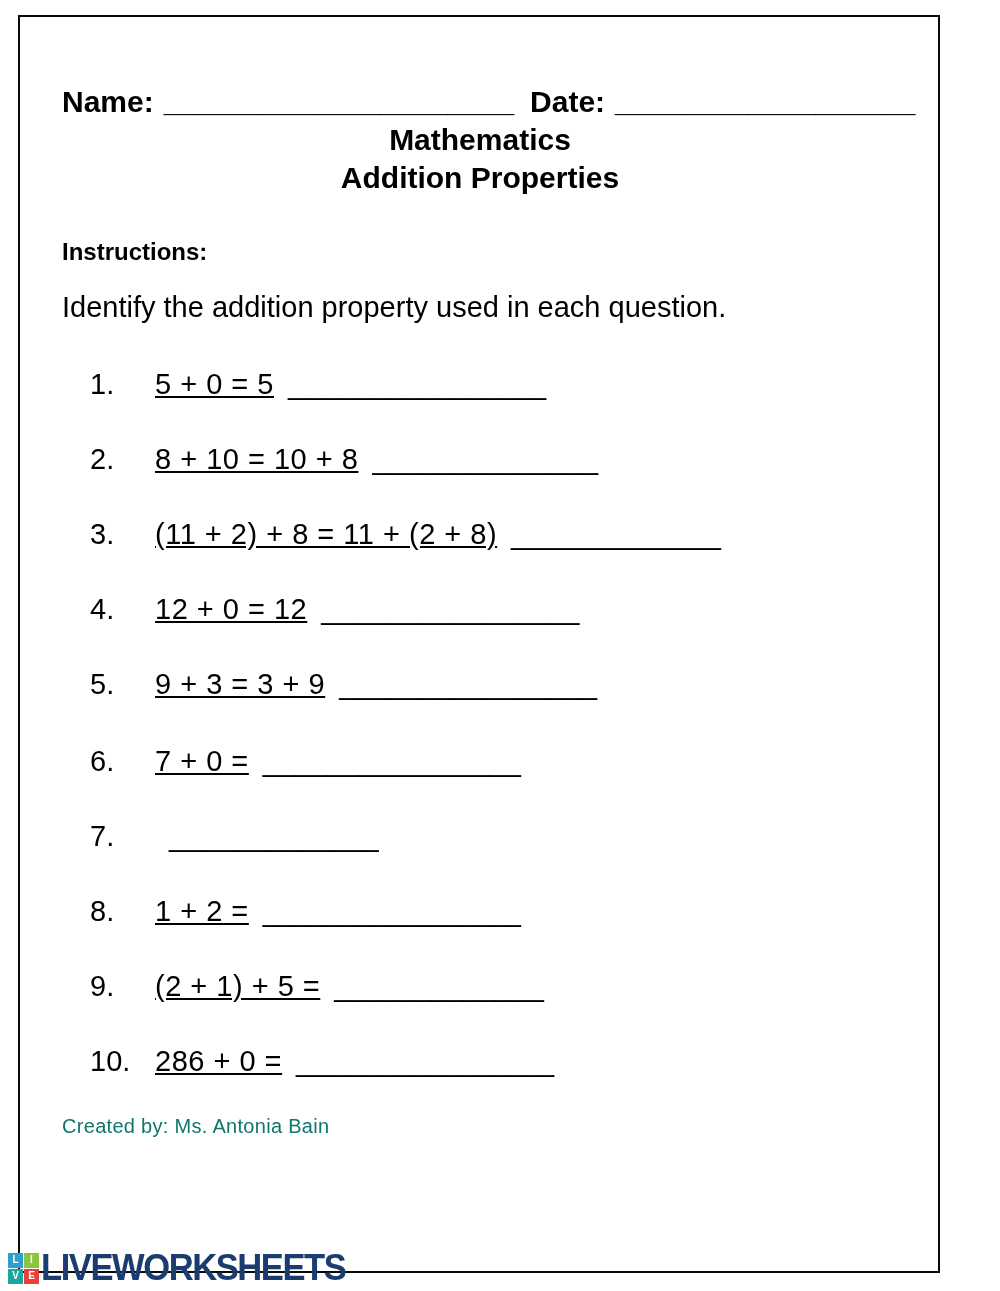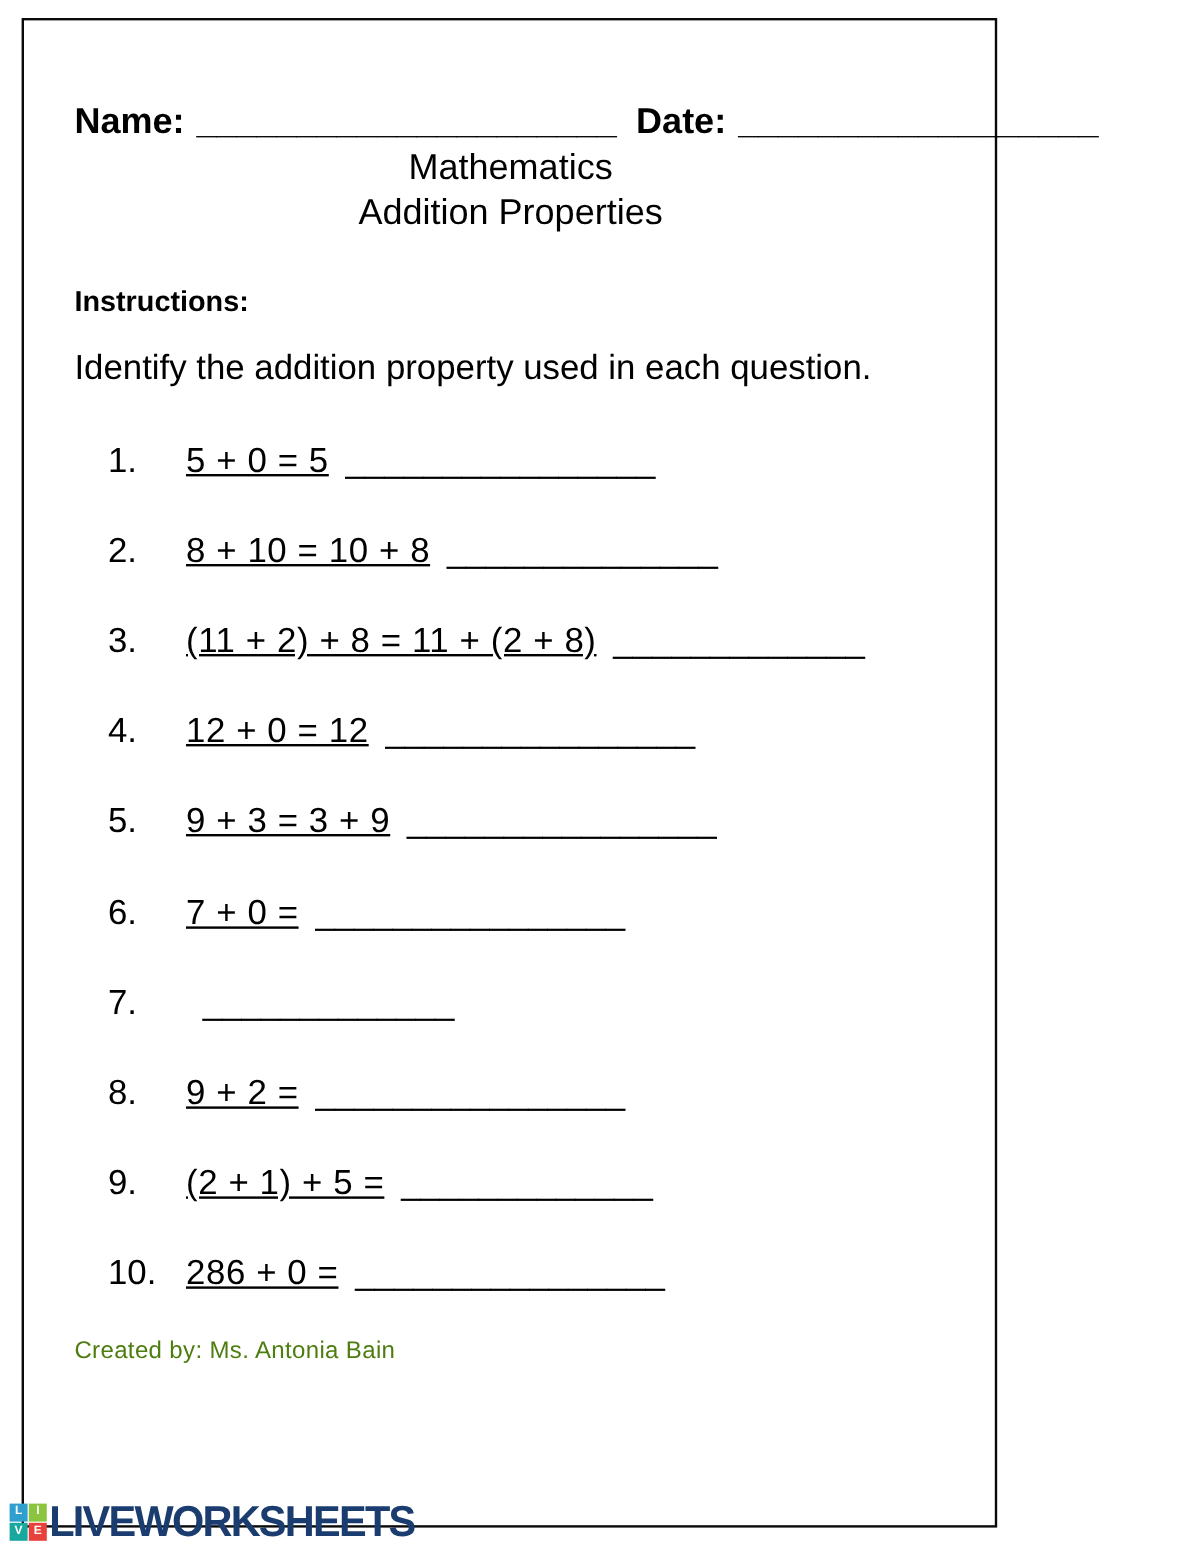--- a/index.html
+++ b/index.html
@@ -7,21 +7,21 @@
     width: 1000px; height: 1291px;
     background: #ffffff;
     font-family: "Liberation Sans", "DejaVu Sans", sans-serif;
     color: #000;
     overflow: hidden;
     position: relative;
   }
   .sheet {
     position: absolute;
     left: 18px; top: 15px;
-    width: 813px; height: 1258px;
+    width: 922px; height: 1258px;
     border: 2px solid #0a0a0a;
     background: #ffffff;
     padding: 0 40px 0 42px;
   }
   
   .name-date-row {
     margin-top: 69px;
     font-size: 30px;
     font-weight: bold;
     line-height: 32px;
@@ -29,21 +29,21 @@
   }
   .name-date-row .blank-head {
     font-weight: bold;
     letter-spacing: 0px;
   }
   .gap-sm { display: inline-block; width: 10px; }
   .gap-md { display: inline-block; width: 16px; }
   .center-title {
     text-align: center;
     font-size: 30px;
-    font-weight: normal;
+    font-weight: bold;
     line-height: 32px;
     margin-top: 6px;
   }
   
   .instructions-heading {
     margin-top: 42px;
     font-size: 24px;
     font-weight: bold;
     line-height: 32px;
   }
@@ -76,21 +76,21 @@
   .section-intro {
     margin-top: 45px;
     font-size: 29px;
     line-height: 34px;
     max-width: 880px;
   }
   
   .created-by {
     margin-top: 38px;
     font-size: 20px;
-    color: #4d7c0f;
+    color: #0f766e;
     letter-spacing: 0.3px;
   }
   
   .lw-logo {
     position: absolute;
     left: 8px; top: 1251px;
     display: flex;
     align-items: center;
     z-index: 5;
   }
@@ -169,21 +169,21 @@
       <span class="qnum">6.</span>
         <span class="qexpr">7 + 0 =</span>
         <span class="qblank">________________</span>
     </div>
     <div class="qrow">
       <span class="qnum">7.</span>
         <span class="qblank">_____________</span>
     </div>
     <div class="qrow">
       <span class="qnum">8.</span>
-        <span class="qexpr">9 + 2 =</span>
+        <span class="qexpr">1 + 2 =</span>
         <span class="qblank">________________</span>
     </div>
     <div class="qrow">
       <span class="qnum">9.</span>
         <span class="qexpr">(2 + 1) + 5 =</span>
         <span class="qblank">_____________</span>
     </div>
     <div class="qrow">
       <span class="qnum">10.</span>
         <span class="qexpr">286 + 0 =</span>

